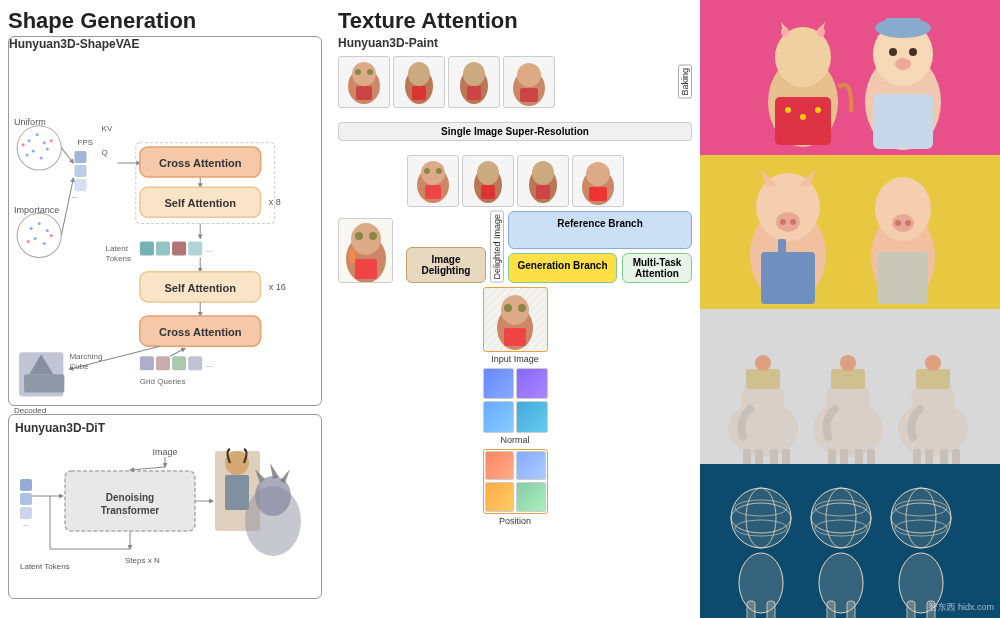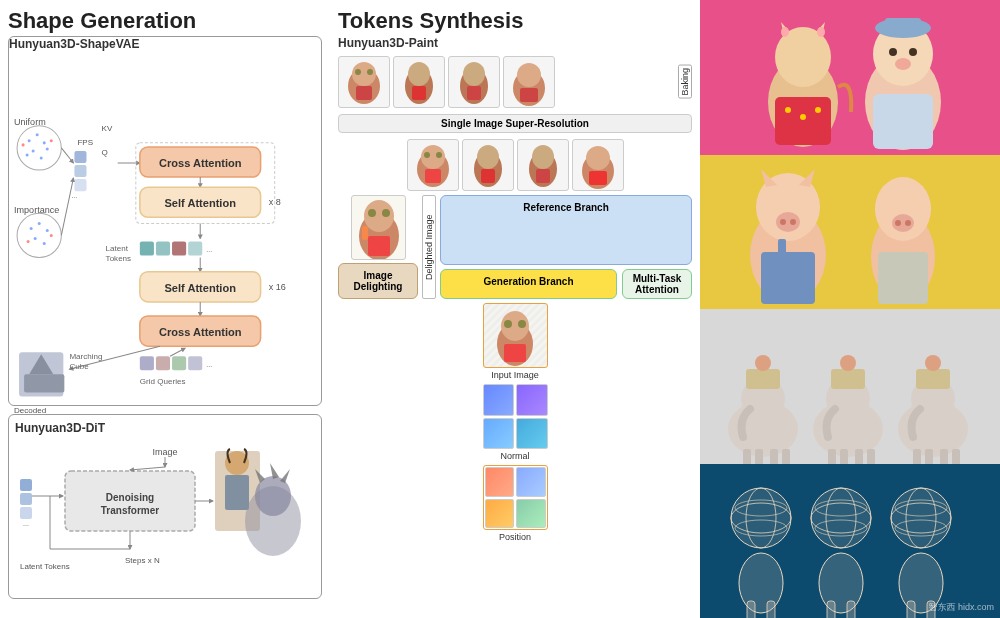--- a/index.html
+++ b/index.html
@@ -83,21 +83,21 @@
     }
 
     .super-res-box {
       background: #f0f0f0;
       border: 1px solid #ccc;
       border-radius: 4px;
       text-align: center;
       font-size: 10px;
       font-weight: bold;
       padding: 3px;
-      margin: 6px 0;
+      margin: 14px 0;
     }
 
     .ref-branch {
       background: #cce0f5;
       border: 1.5px solid #88aadd;
       border-radius: 6px;
       flex: 1;
       text-align: center;
       padding: 6px 4px;
       font-size: 10px;
@@ -353,21 +353,21 @@
       <defs>
         <marker id="arr2" markerWidth="5" markerHeight="5" refX="4" refY="2.5" orient="auto">
           <path d="M0,0 L5,2.5 L0,5 Z" fill="#888"></path>
         </marker>
       </defs>
     </svg>
   </div>
 </div>
 
 <div class="middle-panel">
-  <div class="section-title">Tokens Synthesis</div>
+  <div class="section-title">Texture Attention</div>
   <div class="section-subtitle">Hunyuan3D-Paint</div>
 
   <div style="display:flex; align-items:center; gap:4px; margin-bottom:3px;">
     <div style="display:flex; gap:3px;">
 
       <div class="view-thumb">
         <svg width="48" height="48" viewBox="0 0 48 48">
           <ellipse cx="24" cy="28" rx="16" ry="18" fill="#cc8866"></ellipse>
           <ellipse cx="24" cy="16" rx="12" ry="12" fill="#ddaa88"></ellipse>
           <rect x="16" y="28" width="16" height="14" rx="2" fill="#cc4444"></rect>
@@ -431,21 +431,21 @@
       <svg width="48" height="48" viewBox="0 0 48 48">
         <ellipse cx="24" cy="30" rx="16" ry="18" fill="#cc8866"></ellipse>
         <ellipse cx="24" cy="17" rx="12" ry="12" fill="#ddaa88"></ellipse>
         <rect x="15" y="30" width="18" height="14" rx="2" fill="#ee3333"></rect>
       </svg>
     </div>
   </div>
 
   <div style="display:flex; gap:4px; align-items:stretch; margin-bottom:4px;">
 
-    <div style="display:flex; flex-direction:column; gap:3px; align-items:center;">
+    <div style="display:flex; flex-direction:row; gap:13px; align-items:flex-end;">
       <div style="width:55px; height:65px; border:1px solid #ccc; border-radius:3px; overflow:hidden; background:#f8f8f0;">
         <svg width="55" height="65" viewBox="0 0 55 65">
           <ellipse cx="27" cy="40" rx="20" ry="24" fill="#cc8866"></ellipse>
           <ellipse cx="27" cy="20" rx="15" ry="16" fill="#ddaa88"></ellipse>
           <rect x="16" y="40" width="22" height="20" rx="2" fill="#ee4444"></rect>
           <circle cx="20" cy="17" r="4" fill="#888844"></circle>
           <circle cx="34" cy="17" r="4" fill="#888844"></circle>
           <rect x="10" y="30" width="6" height="14" rx="2" fill="#ff8844" opacity="0.8"></rect>
         </svg>
       </div>

